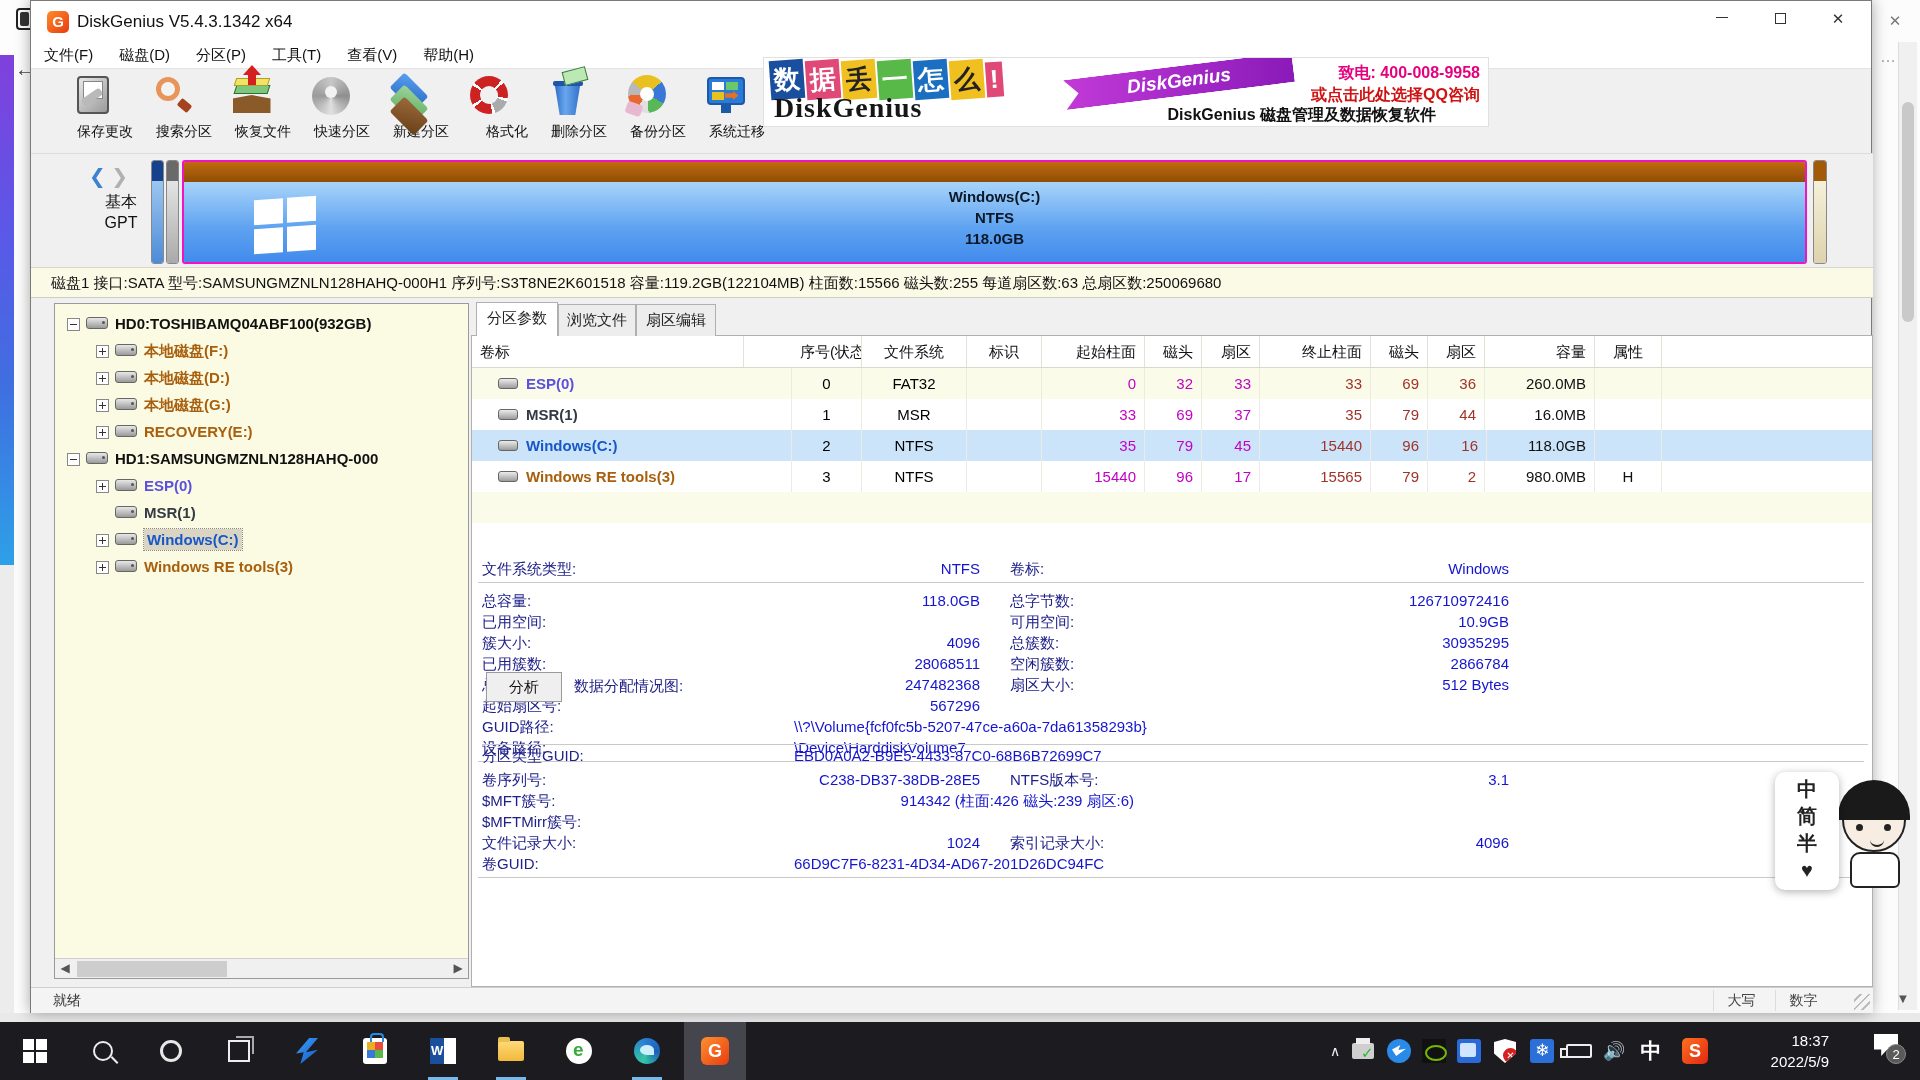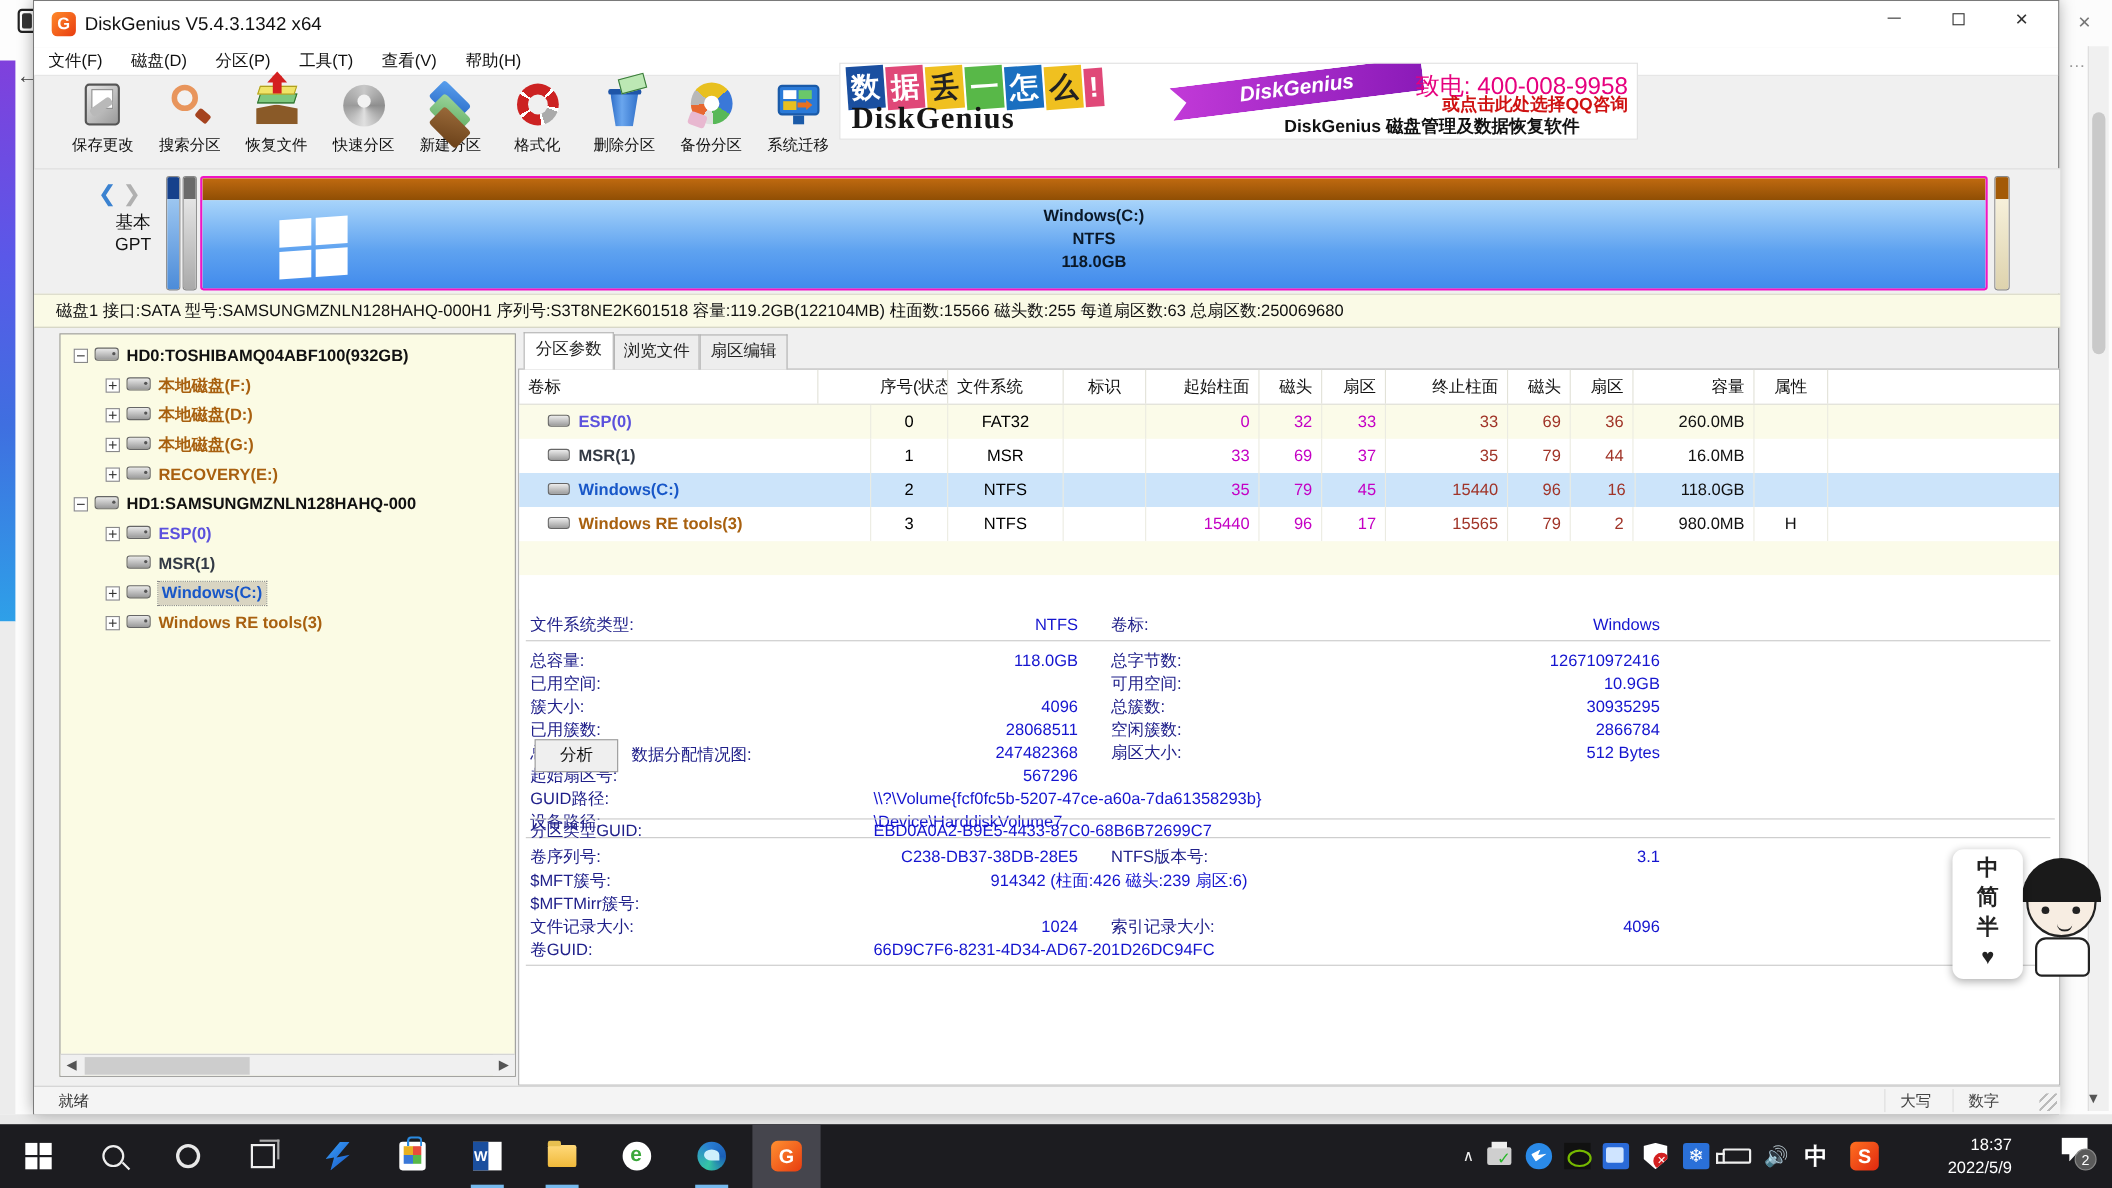--- a/index.html
+++ b/index.html
@@ -40,21 +40,21 @@
   .caption-btn { position:absolute; top:0; width:58px; height:36px; text-align:center;
     line-height:36px; font-size:15px; color:#333; }
   .cap-min { left:1662px; } .cap-max { left:1720px; } .cap-close { left:1778px; }
   .cap-max span{ display:inline-block; width:11px; height:11px; border:1px solid #333; }
   .cap-min span{ display:inline-block; width:12px; border-top:1px solid #333; vertical-align:6px;}
 
   .menubar { position:absolute; left:0; top:42px; width:100%; height:26px; background:#fff; border-bottom:1px solid #e4e4e4;}
   .menu-item { display:inline-block; padding:3px 13px; font-size:15px; color:#111; }
 
   .toolbar { position:absolute; left:23px; top:70px; height:82px; display:flex; }
-  .tbtn { width:79px; text-align:center; }
+  .tbtn { width:79px; text-align:right; }
   .tbtn .ticon { width:46px; height:46px; margin:2px auto 4px auto; position:relative; }
   .tbtn .tlabel { font-size:14px; color:#111; }
 
   
   .ticon i{ position:absolute; display:block; }
   .save-icon .a{ left:6px; top:3px; width:32px; height:38px; background:linear-gradient(135deg,#e8e8e8,#9a9a9a); border:2px solid #555; border-radius:4px;}
   .save-icon .b{ left:12px; top:8px; width:20px; height:18px; background:#fff; border:1px solid #888;}
   .save-icon .c{ left:10px; top:20px; width:22px; height:8px; background:#b9b9b9; transform:rotate(-35deg); border-radius:3px;}
   .search-icon .a{ left:6px; top:4px; width:24px; height:24px; border:5px solid #e8955c; border-radius:50%; background:#f2f2f2;}
   .search-icon .b{ left:28px; top:28px; width:13px; height:9px; background:#a5431f; transform:rotate(40deg); border-radius:2px;}
@@ -90,21 +90,21 @@
     border:1px solid #e0e0e0; overflow:hidden; }
   .tile { display:inline-block; font-weight:bold; font-size:26px; padding:2px 4px; margin-right:2px;
     transform:rotate(-4deg); }
   .banner-tiles { position:absolute; left:6px; top:2px; white-space:nowrap; }
   .banner-word { position:absolute; left:10px; top:34px; font-size:28px; font-weight:bold; color:#161616;
     font-family:"Liberation Serif","DejaVu Serif",serif; letter-spacing:1px; }
   .banner-ribbon { position:absolute; left:300px; top:8px; width:230px; height:30px;
     background:linear-gradient(100deg,#c23ad8,#8a1ab8); transform:rotate(-7deg);
     clip-path:polygon(6% 50%,0 0,100% 0,100% 100%,0 100%); color:#fff; font-weight:bold;
     font-size:19px; font-style:italic; text-align:center; line-height:30px; }
-  .banner-phone { position:absolute; right:8px; top:5px; font-size:22px; font-weight:normal; color:#e6007e; }
+  .banner-phone { position:absolute; right:8px; top:5px; font-size:16px; font-weight:bold; color:#e6007e; }
   .banner-qq { position:absolute; right:8px; top:27px; font-size:16px; font-weight:bold; color:#cf1212; }
   .banner-caption { position:absolute; right:52px; top:47px; font-size:16px; font-weight:bold; color:#111; }
 
   
   .part-panel { position:absolute; left:0; top:152px; width:1842px; height:114px; background:#f0f0f0; border-top:1px solid #ddd;}
   .part-nav { position:absolute; left:58px; top:10px; font-size:20px; }
   .part-nav .l{ color:#3b82d0; } .part-nav .r{ color:#b0b0b0; }
   .part-scheme { position:absolute; left:50px; top:38px; width:80px; text-align:center; font-size:16px; color:#111; }
   .part-table-label { position:absolute; left:50px; top:60px; width:80px; text-align:center; font-size:16px; color:#111; }
   .pbar { position:absolute; top:6px; height:104px; border-radius:3px; overflow:hidden; border:1px solid #888; }
@@ -465,21 +465,21 @@
       </div>
     </div>
 
     <div id="tabs"></div>
 
     <div class="rpanel">
       <div id="ptable">
           <div class="grid-row header">
             <div class="gcell" style="left: 0px; width: 272px; text-align: left;">卷标</div>
             <div class="gcell" style="left: 320px; width: 70px; text-align: center;">序号(状态)</div>
-            <div class="gcell" style="left: 390px; width: 105px; text-align: left;">文件系统</div>
+            <div class="gcell" style="left: 390px; width: 105px; text-align: center;">文件系统</div>
             <div class="gcell" style="left: 495px; width: 75px; text-align: center;">标识</div>
             <div class="gcell" style="left: 570px; width: 103px; text-align: right;">起始柱面</div>
             <div class="gcell" style="left: 673px; width: 57px; text-align: right;">磁头</div>
             <div class="gcell" style="left: 730px; width: 58px; text-align: right;">扇区</div>
             <div class="gcell" style="left: 788px; width: 111px; text-align: right;">终止柱面</div>
             <div class="gcell" style="left: 899px; width: 57px; text-align: right;">磁头</div>
             <div class="gcell" style="left: 956px; width: 57px; text-align: right;">扇区</div>
             <div class="gcell" style="left: 1013px; width: 110px; text-align: right;">容量</div>
             <div class="gcell" style="left: 1123px; width: 67px; text-align: center;">属性</div>
           </div>

